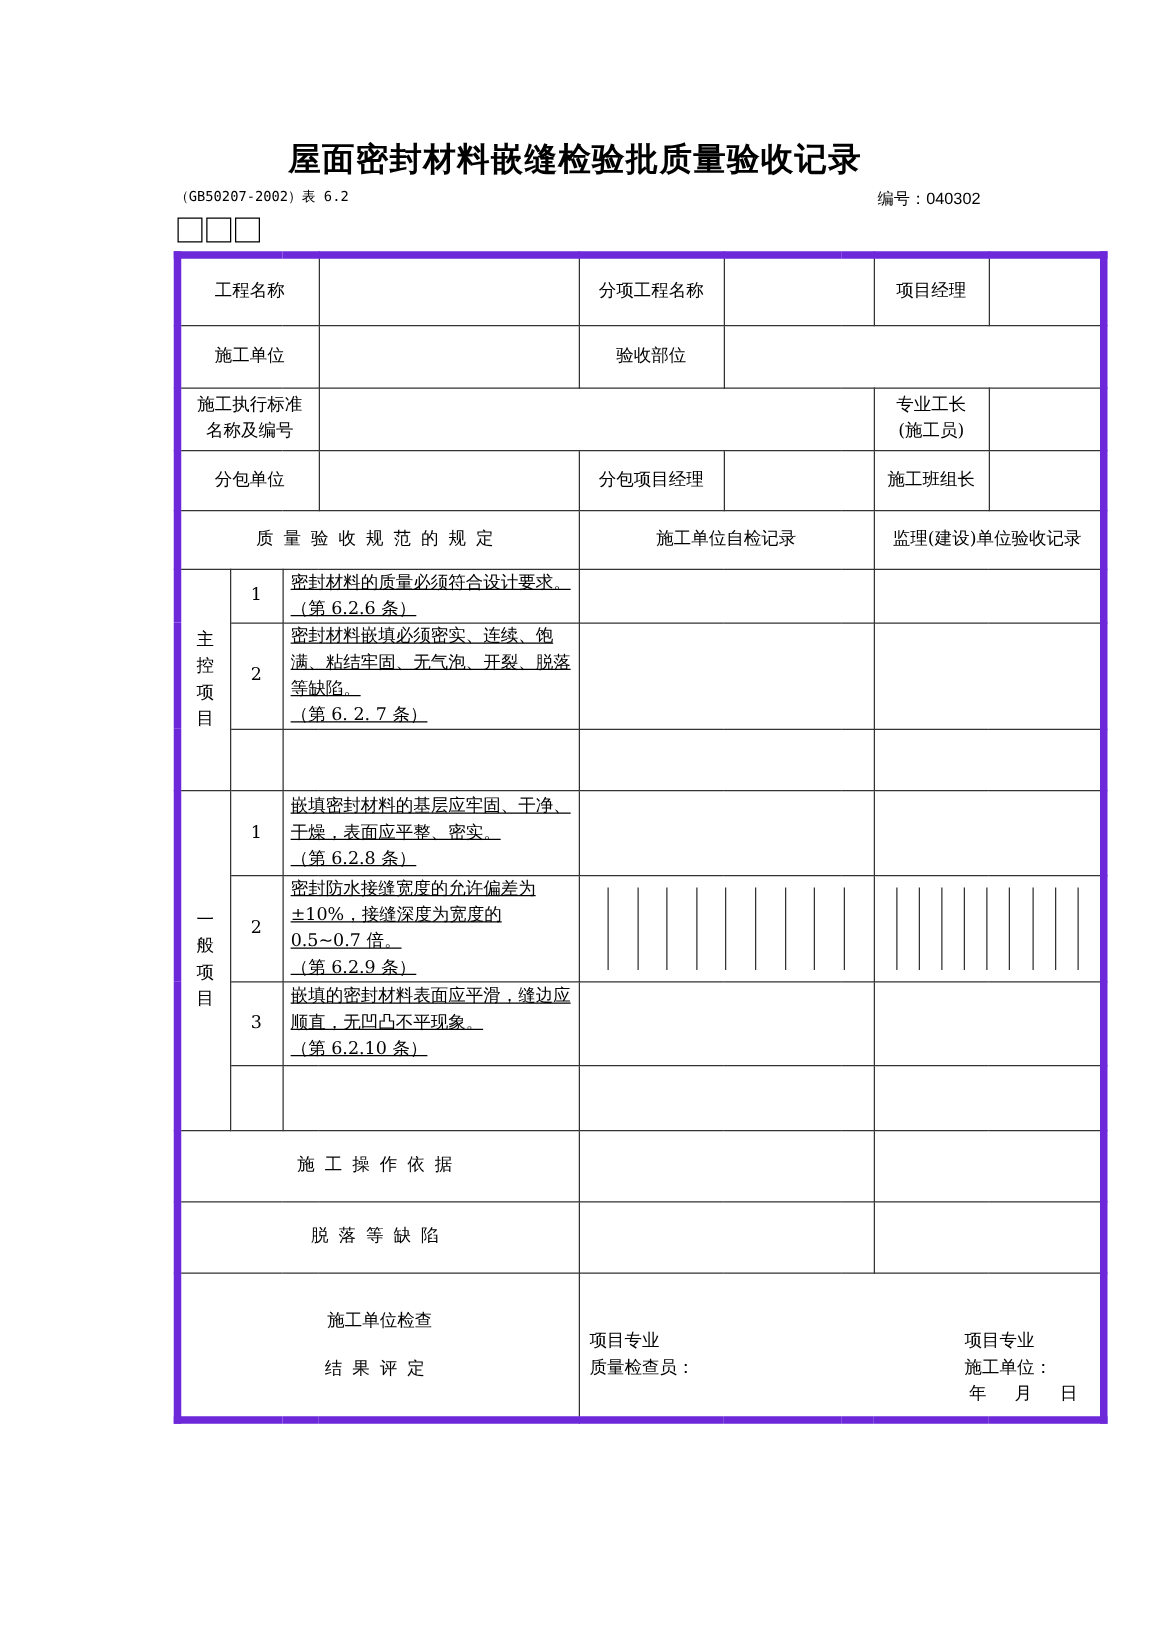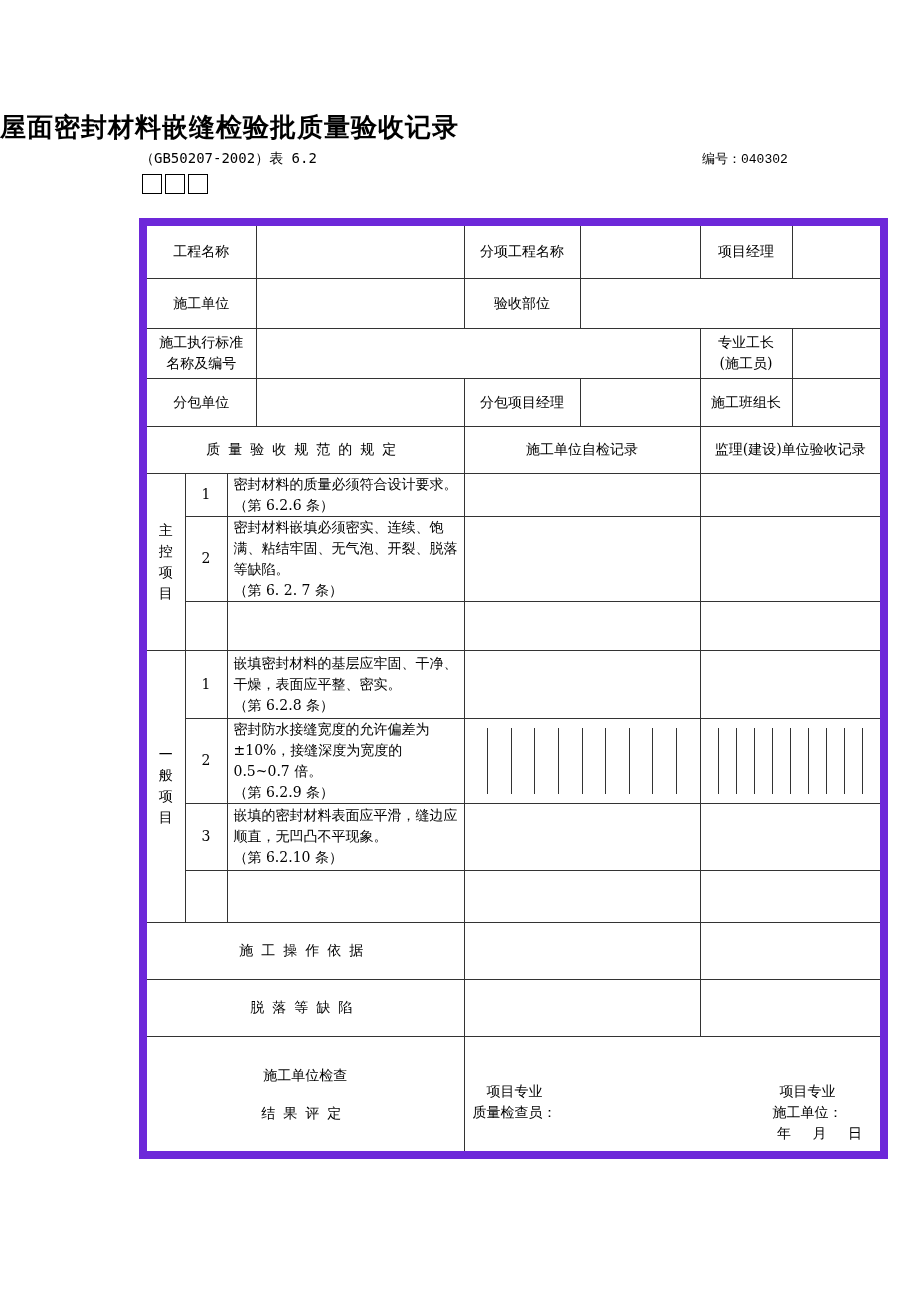--- a/index.html
+++ b/index.html
@@ -1,31 +1,31 @@
 <!DOCTYPE html>
 <html><head>
 <meta charset="utf-8">
 <style>
   html, body { margin:0; padding:0; background:#fff; }
   body { width:920px; height:1302px; position:relative; font-family:"DejaVu Serif","Liberation Serif",serif; color:#000; }
-  .title { position:absolute; left:0; width:920px; top:110px; text-align:left; font-family:"DejaVu Sans","Liberation Sans",sans-serif; font-size:26px; font-weight:bold; letter-spacing:1px; }
-  .sub-left { position:absolute; left:140px; top:150px; font-family:"DejaVu Sans Mono","Liberation Mono",monospace; font-size:14px; }
-  .sub-right { position:absolute; left:702px; top:150px; font-family:Liberation Mono, monospace; font-size:13px; }
+  .title { position:absolute; left:0; width:920px; top:110px; text-align:center; font-family:"DejaVu Sans","Liberation Sans",sans-serif; font-size:26px; font-weight:bold; letter-spacing:1px; }
+  .sub-left { position:absolute; left:140px; top:150px; font-family:"DejaVu Sans Mono","Liberation Mono",monospace; font-size:11px; }
+  .sub-right { position:absolute; left:702px; top:150px; font-family:Liberation Sans, sans-serif; font-size:13px; }
   .boxes { position:absolute; left:142px; top:174px; display:flex; gap:3px; }
   .boxes span { display:block; width:18px; height:18px; border:1.5px solid #000; }
-  table.form { position:absolute; left:139px; top:218px; width:741px; border-collapse:collapse; table-layout:fixed; border:8px solid #6d28d9; font-size:14px; }
+  table.form { position:absolute; left:139px; top:201px; width:741px; border-collapse:collapse; table-layout:fixed; border:6px solid #6d28d9; font-size:14px; }
   table.form td { border:1px solid #333; padding:0; text-align:center; vertical-align:middle; line-height:21px; }
   .spaced { letter-spacing:8px; }
-  .req { text-align:left !important; padding:0 6px !important; font-size:14px; line-height:21px; }
+  .req { text-align:left !important; padding:0 6px !important; font-size:14px; line-height:21px;text-decoration:underline; }
   .req .ref { display:block; text-align:left; }
   .vert { line-height:38px; }
   .grid { display:flex; height:100%; }
   .grid span { flex:1; border-left:1px solid #333; height:66px; }
   .grid span:first-child { border-left:none; }
-  .sign { position:relative; height:114px; text-align:center;font-family:Liberation Serif, serif; }
+  .sign { position:relative; height:114px; text-align:left; }
   .sign .a { position:absolute; left:8px; top:44px; line-height:21px; }
   .sign .b { position:absolute; left:308px; top:44px; line-height:21px; }
   .sign .d { position:absolute; right:18px; top:86px; word-spacing:18px; }
 </style>
 </head>
 <body>
 
 <div class="title">屋面密封材料嵌缝检验批质量验收记录</div>
 <div class="sub-left">（GB50207-2002）表 6.2</div>
 <div class="sub-right">编号：040302</div>

